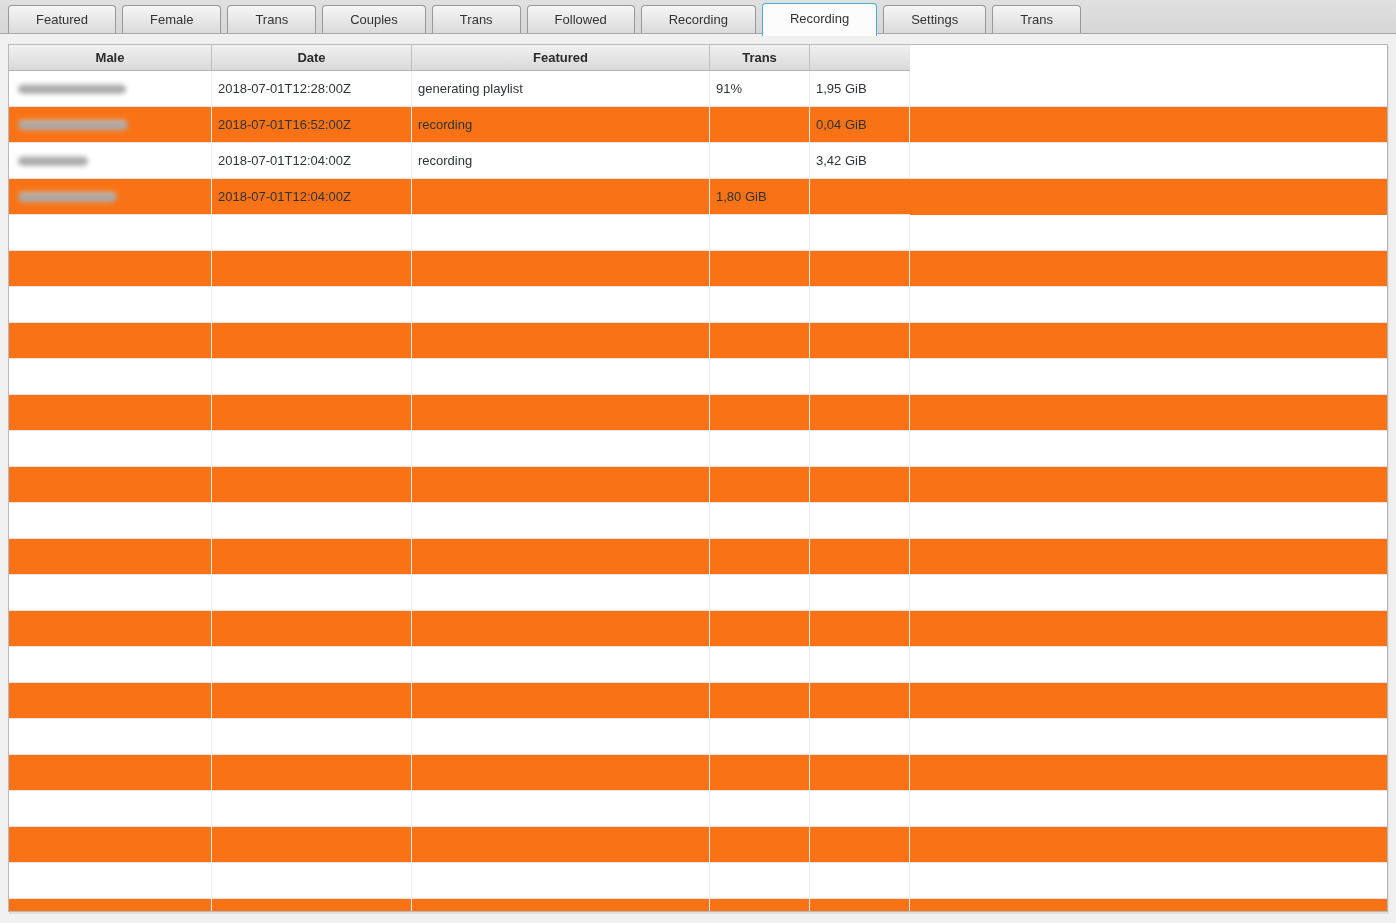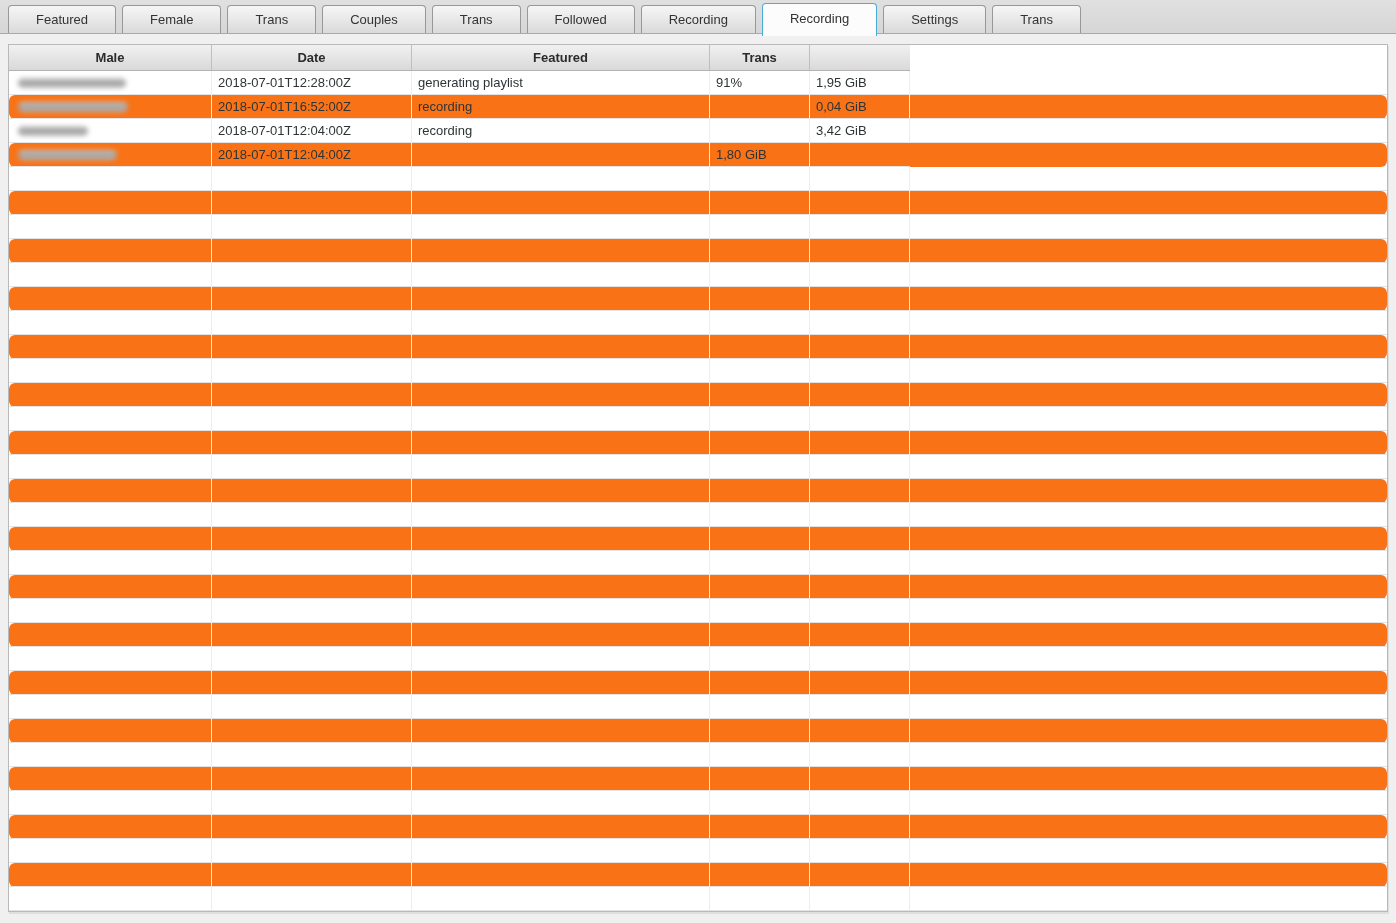--- a/index.html
+++ b/index.html
@@ -69,21 +69,21 @@
     border-right: 1px solid #bfbfbf;
     border-bottom: 1px solid #b3b3b3;
     font-weight: bold;
     color: #2b2b2b;
     display: flex;
     align-items: center;
     justify-content: center;
     cursor: default;
   }
   .th:last-child { border-right: none; }
-  .tr { height: 24px; border-radius: 6px; }
+  .tr { height: 36px; }
   .tr.odd  { background: #f97316; }
   .tr.even { background: #ffffff; }
   .td {
     border-right: 1px solid #ededed;
     border-bottom: 1px solid #e4e4e4;
     display: flex;
     align-items: center;
     padding: 0 6px;
     overflow: hidden;
     white-space: nowrap;

